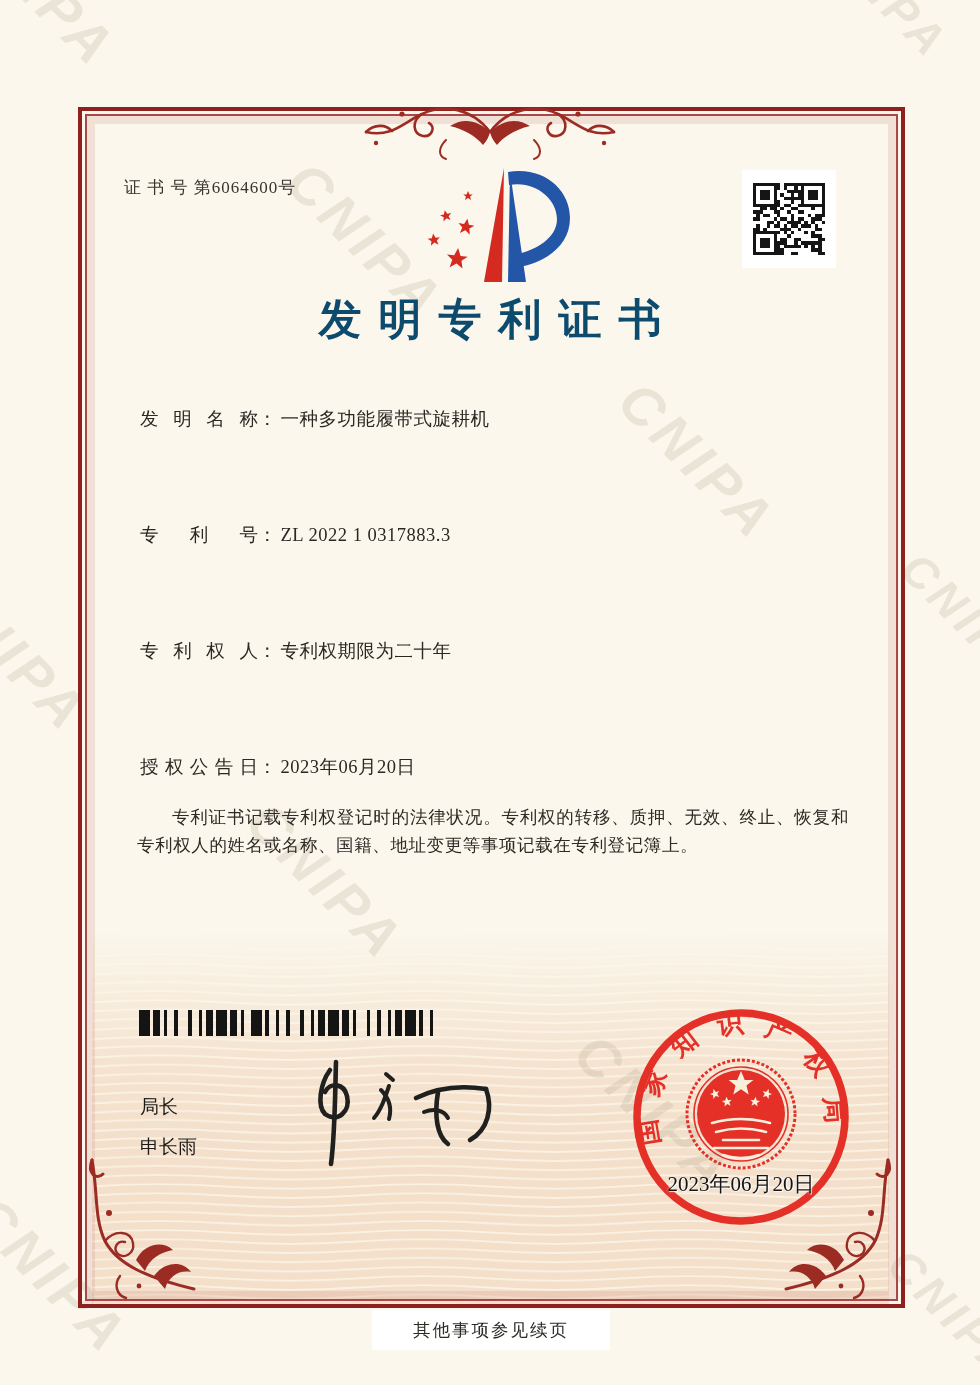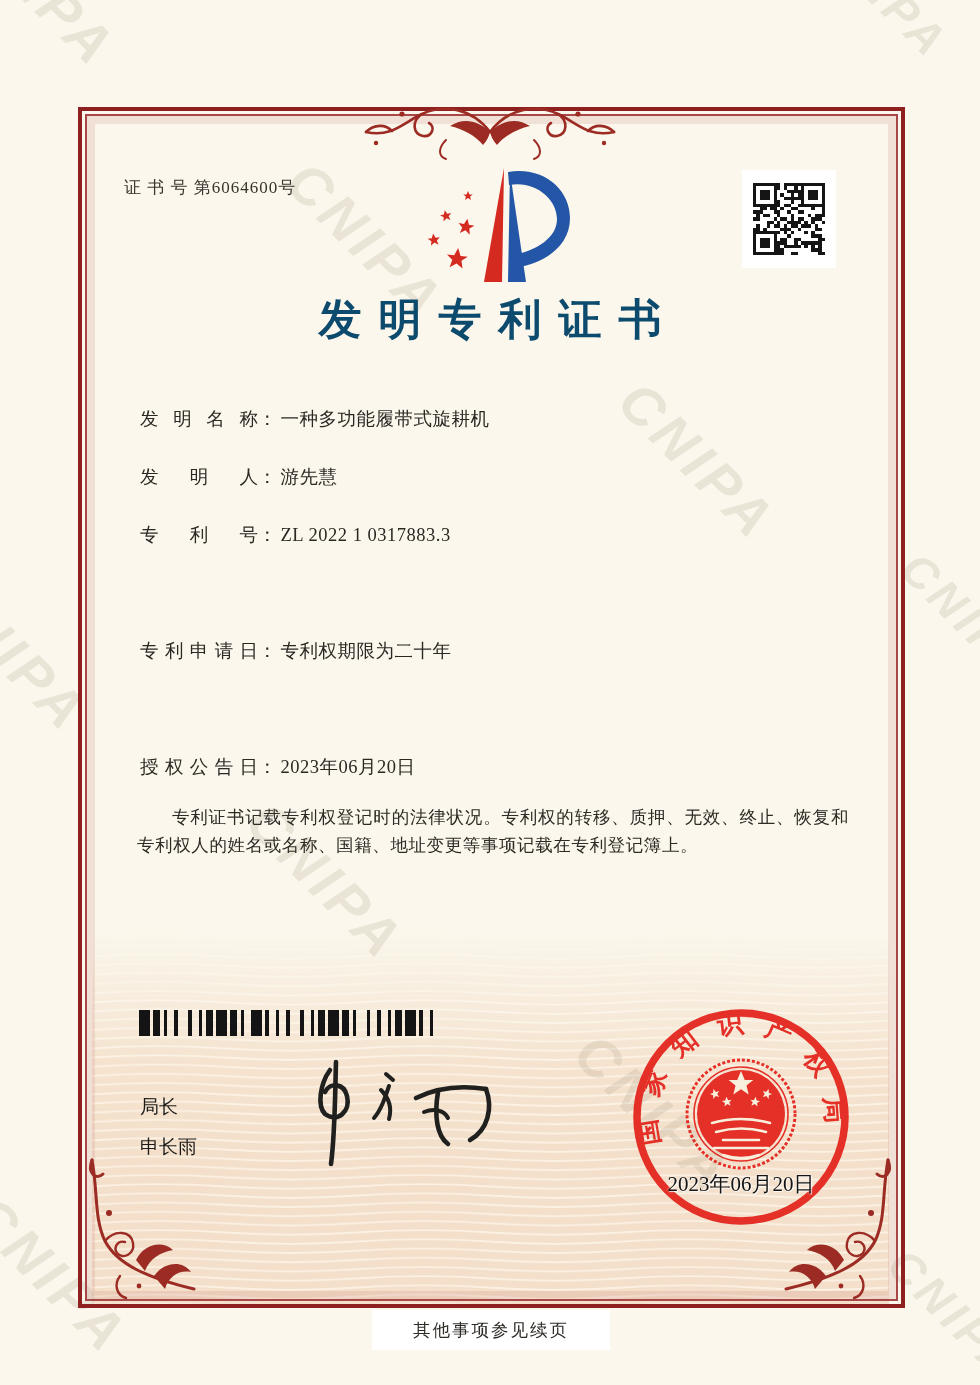--- a/index.html
+++ b/index.html
@@ -402,28 +402,25 @@
         <div style="grid-area: 21 / 20;"></div>
         <div style="grid-area: 21 / 21;"></div>
       </div>
   </div>
 
   <div class="title">发明专利证书</div>
 
   <div class="row" style="top:406px">
     <span class="flabel">发明名称</span><span class="fcolon">：</span><span class="fvalue">一种多功能履带式旋耕机</span>
   </div>
-  <div class="row" style="top:464px">
-    <span class="flabel">发明人</span><span class="fcolon">：</span><span class="fvalue">游先慧</span>
-  </div>
   <div class="row" style="top:522px">
     <span class="flabel">专利号</span><span class="fcolon">：</span><span class="fvalue">ZL 2022 1 0317883.3</span>
   </div>
   <div class="row" style="top:638px">
-    <span class="flabel">专利申请日</span><span class="fcolon">：</span><span class="fvalue">专利权期限为二十年</span>
+    <span class="flabel">专利权人</span><span class="fcolon">：</span><span class="fvalue">专利权期限为二十年</span>
   </div>
   <div class="row" style="top:754px">
     <span class="flabel">授权公告日</span><span class="fcolon">：</span><span class="fvalue">2023年06月20日</span>
   </div>
 
   <div class="legal">
     <p>专利证书记载专利权登记时的法律状况。专利权的转移、质押、无效、终止、恢复和专利权人的姓名或名称、国籍、地址变更等事项记载在专利登记簿上。</p>
   </div>
 
   <div class="barcode">

